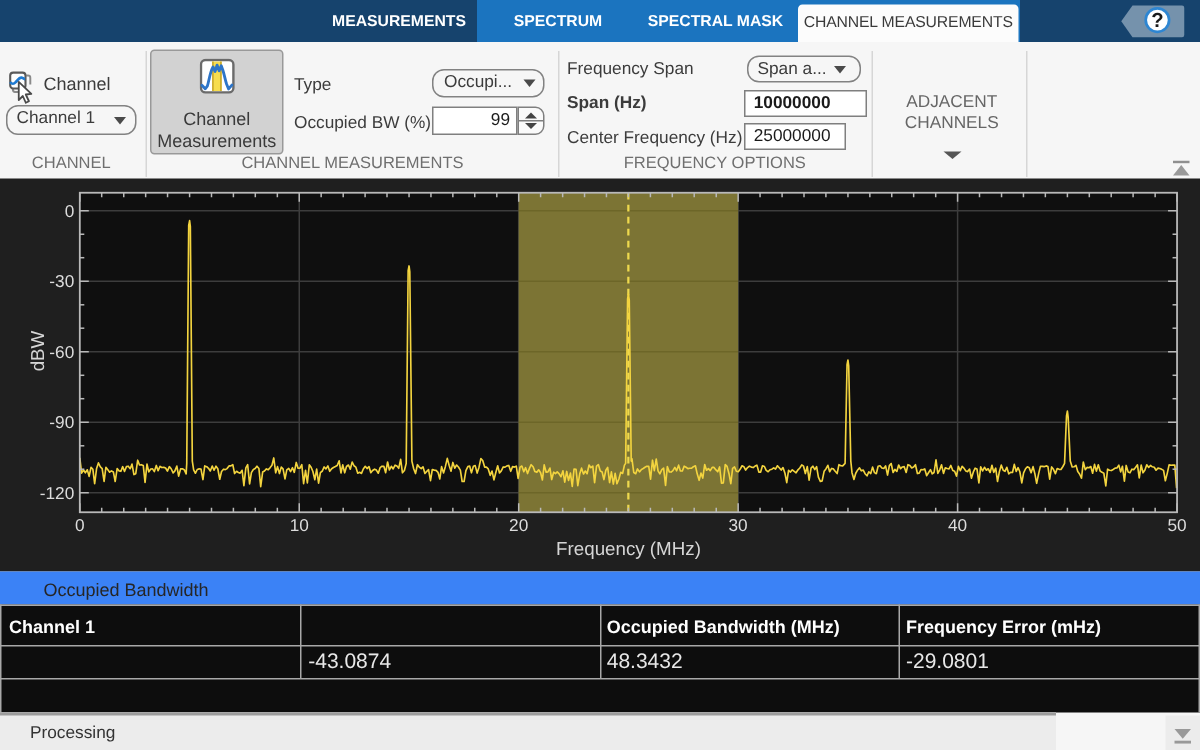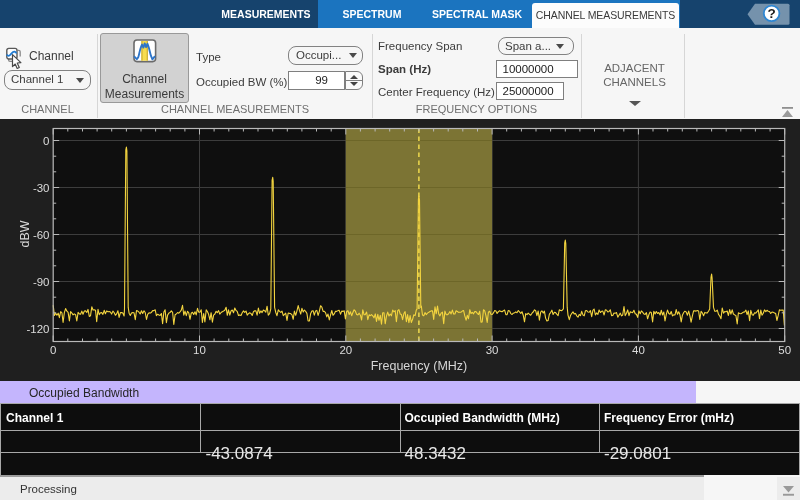--- a/index.html
+++ b/index.html
@@ -25,25 +25,25 @@
 
 
 #bigbtn { left:100px; top:4.5px; width:89px; height:70px; background:#d2d2d2; border:1px solid #999; border-radius:3px; }
 #bigbtn .t1 { position:absolute; left:0; width:100%; top:38px; text-align:center; font-size:12px; color:#3a3a3a; }
 #bigbtn .t2 { position:absolute; left:0; width:100%; top:53.5px; text-align:center; font-size:12px; color:#3a3a3a; }
 
 
 #plot { left:0; top:119px; width:800px; height:262px; background:#1f1f1f; }
 
 
-#obstrip { left:0; top:381px; width:696px; height:22px; background:#c4b5fd; }
+#obstrip { left:0; top:381px; width:800px; height:22px; background:#3b82f6; }
 #obstrip span { position:absolute; left:29px; top:5px; font-size:12px; color:#262626; }
 #tbl { left:0; top:403px; width:800px; height:72px; background:#0d0d0d; }
 .h { position:absolute; color:#fff; font-size:12px; font-weight:700; top:8px; }
-.dta { position:absolute; color:#e8e8e8; font-size:17px; top:41px;text-align:center; }
+.dta { position:absolute; color:#e8e8e8; font-size:14px; top:29px;text-align:center; }
 .vline { position:absolute; width:1px; background:#a8a8a8; }
 .hline { position:absolute; height:1px; left:0; width:800px; background:#a8a8a8; }
 
 
 #status { left:0; top:475px; width:704px; height:25px; background:#ececec; border-top:2px solid #9c9c9c; }
 #status .s { position:absolute; top:5.5px; font-size:11.5px; color:#333; white-space:pre; }
 </style></head>
 <body>
 <div id="app">
 
@@ -89,34 +89,34 @@
     </svg>
     <div class="t1">Channel</div>
     <div class="t2">Measurements</div>
   </div>
   <div class="seclab" style="left:98px;width:274px;">CHANNEL MEASUREMENTS</div>
   <div class="lab" style="left:196px;top:21.5px;">Type</div>
   <div class="drop" style="left:288px;top:17.5px;width:75px;height:19px;"></div>
   <div class="droptxt" style="left:296px;top:20.5px;">Occupi...</div>
   <div class="caret" style="left:349px;top:25px;"></div>
   <div class="lab" style="left:196px;top:46.5px;">Occupied BW (%)</div>
-  <div class="input" style="left:288px;top:42.5px;width:57px;height:19px;text-align:right;padding-right:16px;line-height:17px;">99</div>
+  <div class="input" style="left:288px;top:42.5px;width:57px;height:19px;text-align:right;padding-right:4px;line-height:17px;">99</div>
   <div class="abs" style="left:344.5px;top:42.5px;width:18px;height:19px;background:#fafafa;border:1px solid #7f7f7f;border-radius:0 6px 6px 0;">
     <div style="position:absolute;left:4.5px;top:3px;width:0;height:0;border-left:4px solid transparent;border-right:4px solid transparent;border-bottom:4.5px solid #444;"></div>
     <div style="position:absolute;left:0;top:8.5px;width:100%;height:1px;background:#7f7f7f;"></div>
     <div style="position:absolute;left:4.5px;top:10.5px;width:0;height:0;border-left:4px solid transparent;border-right:4px solid transparent;border-top:4.5px solid #444;"></div>
   </div>
   <div class="sep" style="left:372px;"></div>
 
   <div class="lab" style="left:378px;top:11px;">Frequency Span</div>
   <div class="drop" style="left:497.5px;top:9px;width:76px;height:18px;"></div>
   <div class="droptxt" style="left:505px;top:11.5px;">Span a...</div>
   <div class="caret" style="left:556px;top:15.5px;"></div>
   <div class="lab" style="left:378px;top:34px;font-weight:bold;">Span (Hz)</div>
-  <div class="input" style="left:495.5px;top:31.5px;width:82px;height:18px;padding-left:6px;line-height:16px;">10000000</div>
+  <div class="input" style="left:495.5px;top:31.5px;width:82px;height:18px;padding-left:6px;line-height:16px;font-weight:bold;">10000000</div>
   <div class="lab" style="left:378px;top:57px;">Center Frequency (Hz)</div>
   <div class="input" style="left:495.5px;top:54px;width:68px;height:18px;padding-left:6px;line-height:16px;">25000000</div>
   <div class="seclab" style="left:372px;width:209px;">FREQUENCY OPTIONS</div>
   <div class="sep" style="left:581px;"></div>
 
   <div class="lab" style="left:581px;width:107px;top:33px;text-align:center;color:#666;">ADJACENT</div>
   <div class="lab" style="left:581px;width:107px;top:47px;text-align:center;color:#666;">CHANNELS</div>
   <div class="caret" style="left:629px;top:72.5px;border-left-width:6.5px;border-right-width:6.5px;border-top-width:5.5px;border-top-color:#555;"></div>
   <div class="sep" style="left:684px;"></div>
 

